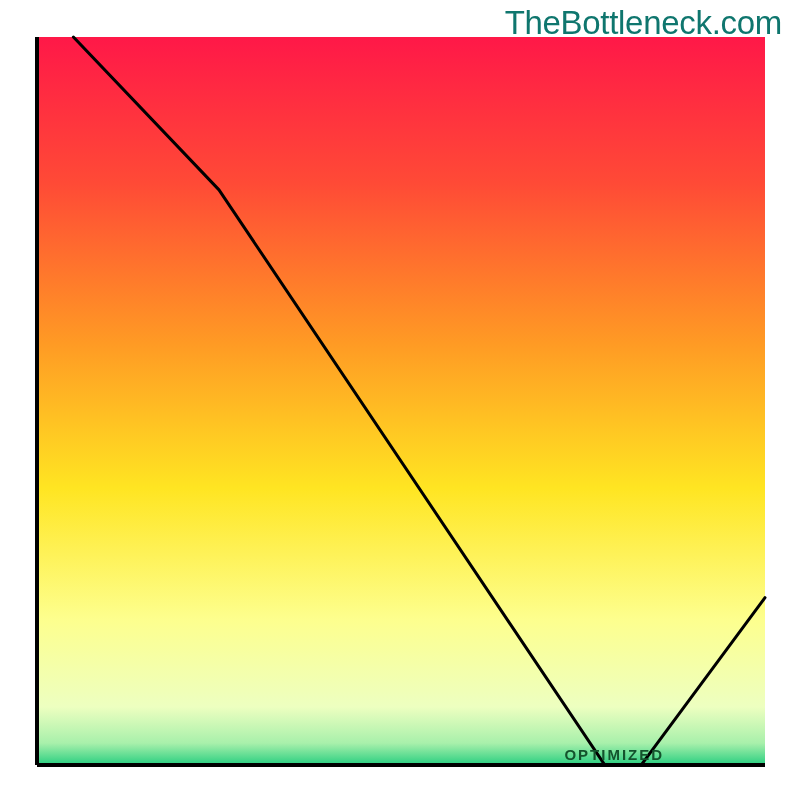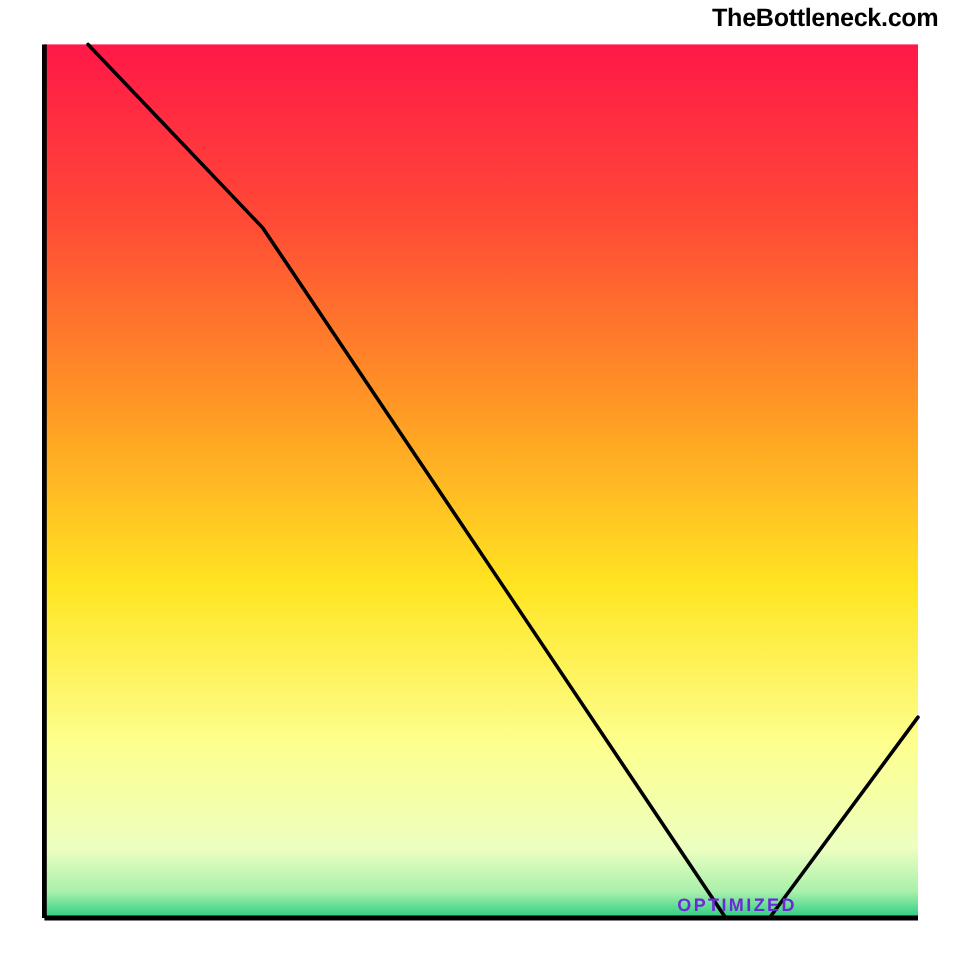--- a/index.html
+++ b/index.html
@@ -9,32 +9,32 @@
     font-family: Arial, Helvetica, sans-serif;
     width: 800px;
     height: 800px;
     overflow: hidden;
     position: relative;
   }
   #attribution {
     position: absolute;
     top: 4px;
     right: 18px;
-    color: #000000;
-    font-size: 21px;
-    font-weight: 700;
+    color: #0f766e;
+    font-size: 33px;
+    font-weight: 400;
     letter-spacing: -0.3px;
     z-index: 10;
   }
   svg {
     display: block;
   }
   #annotation {
     position: absolute;
-    color: #6d28d9;
+    color: #14532d;
     font-size: 15px;
     font-weight: 700;
     letter-spacing: 2px;
     z-index: 5;
   }
 </style>
 </head>
 <body>
 
 <div id="attribution">TheBottleneck.com</div>

